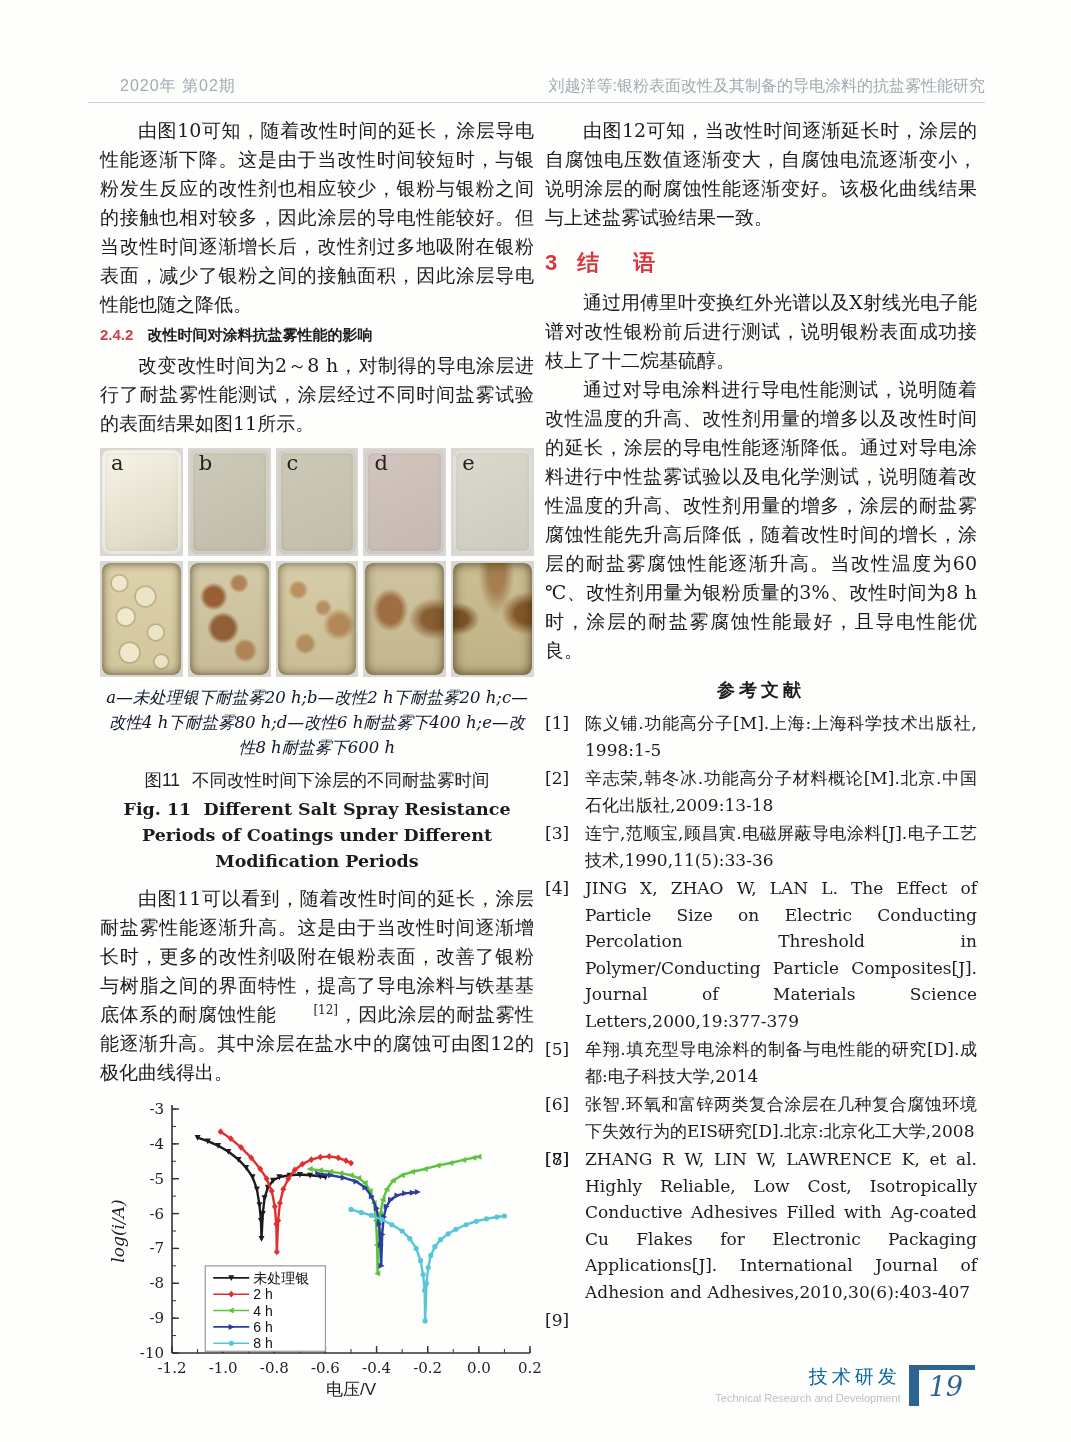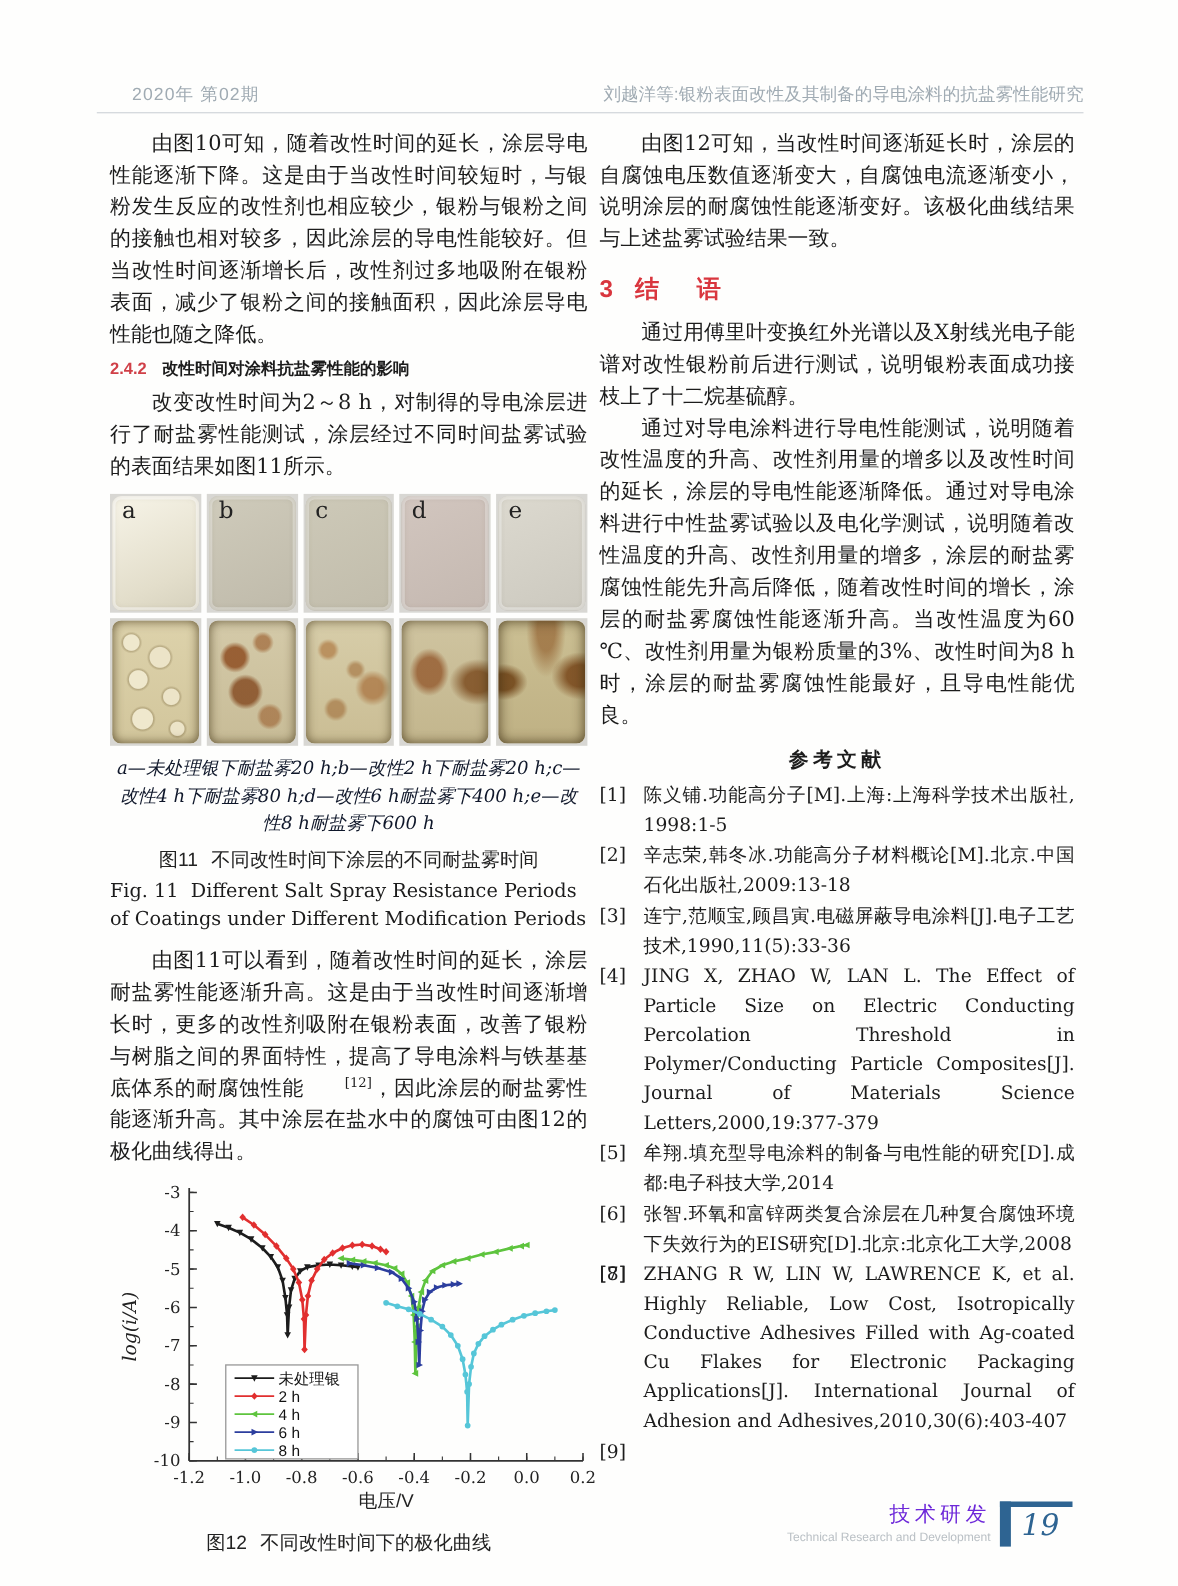--- a/index.html
+++ b/index.html
@@ -67,39 +67,39 @@
         radial-gradient(ellipse at 94% 45%,rgba(120,70,25,.85) 0 12px,transparent 26px),
         radial-gradient(ellipse at 55% 8%,rgba(140,85,35,.6) 0 8px,transparent 18px),
         linear-gradient(#cbbf93,#bfb184);
        box-shadow:inset 0 0 12px rgba(55,40,12,.85);}
 
   .fig-note{color:#0f172a;font-style:italic;font-size:16.5px;line-height:25px;
             text-align:center;margin:8px 2px 2px;}
   .cap-cn{text-align:center;font-size:17.5px;margin-top:8px;color:#222;
           font-family:"Liberation Sans",sans-serif;}
   .cap-cn .tag{font-weight:normal;margin-right:12px;}
-  .cap-en{font-weight:normal;font-size:17.5px;line-height:26px;margin-top:4px;}
+  .cap-en{text-align:center;font-weight:bold;font-size:17.5px;line-height:26px;margin-top:4px;}
 
   .chart-wrap{margin:8px 0 0 6px;}
 
   
   .sec3{color:#d9363e;font-size:22px;font-weight:bold;margin:16px 0 10px;
         font-family:"Liberation Sans",sans-serif;}
   .sec3 .t{margin-left:20px;letter-spacing:14px;}
 
   .ref-head{text-align:center;font-weight:bold;font-size:18px;margin:13px 0 8px;letter-spacing:4px;}
   ol.refs{list-style:none;margin:0;padding:0;}
   ol.refs li{position:relative;padding-left:40px;font-size:17px;line-height:26.5px;
              text-align:justify;margin-bottom:2px;}
   ol.refs .rnum{position:absolute;left:0;top:0;}
 
   
   .footer{position:absolute;right:96px;bottom:36px;display:flex;align-items:flex-end;}
   .f-text{text-align:right;margin-right:8px;padding-bottom:2px;}
-  .f-cn{font-size:19px;color:#6d28d9;letter-spacing:4px;font-family:Liberation Mono, monospace;}
+  .f-cn{font-size:19px;color:#0369a1;letter-spacing:4px;font-family:Liberation Mono, monospace;}
   .f-en{font-size:11px;color:#bac0c5;font-family:"Liberation Sans",sans-serif;margin-top:2px;}
   .pagebox{border-left:10px solid #2e6492;border-top:5px solid #2e6492;padding:1px 12px 4px 10px;}
   .pagenum{font-size:27px;font-weight:normal;font-style:italic;color:#2e6492;}
 </style>
 </head>
 <body>
 
 <div class="page">
 
   <div class="hdr-left">2020年  第02期</div>
@@ -364,23 +364,20 @@
           <text x="147.24285714285713" y="220.55714285714288" font-size="14" font-family="Liberation Sans, sans-serif" fill="#111">4 h</text>
           <line x1="107.24285714285712" y1="231.90714285714287" x2="143.24285714285713" y2="231.90714285714287" stroke="#2c3e9e" stroke-width="1.6"></line>
           <polygon points="128.6428571428571,231.90714285714287 122.64285714285712,228.90714285714287 122.64285714285712,234.90714285714287" fill="#2c3e9e"></polygon>
           <text x="147.24285714285713" y="236.90714285714287" font-size="14" font-family="Liberation Sans, sans-serif" fill="#111">6 h</text>
           <line x1="107.24285714285712" y1="248.25714285714287" x2="143.24285714285713" y2="248.25714285714287" stroke="#56c6d8" stroke-width="1.6"></line>
           <circle cx="125.24285714285712" cy="248.25714285714287" r="2.6" fill="#56c6d8"></circle>
           <text x="147.24285714285713" y="253.25714285714287" font-size="14" font-family="Liberation Sans, sans-serif" fill="#111">8 h</text>
         </svg>
     </div>
 
-    <div class="cap-cn" style="margin-top:0">
-      <span class="tag">图12</span><span>不同改性时间下的极化曲线</span>
-    </div>
 
   </div>
 
   <div class="col-right">
     <p class="body">由图12可知，当改性时间逐渐延长时，涂层的自腐蚀电压数值逐渐变大，自腐蚀电流逐渐变小，说明涂层的耐腐蚀性能逐渐变好。该极化曲线结果与上述盐雾试验结果一致。</p>
 
     <div class="sec3">
       <span>3</span><span class="t">结 语</span>
     </div>
 

